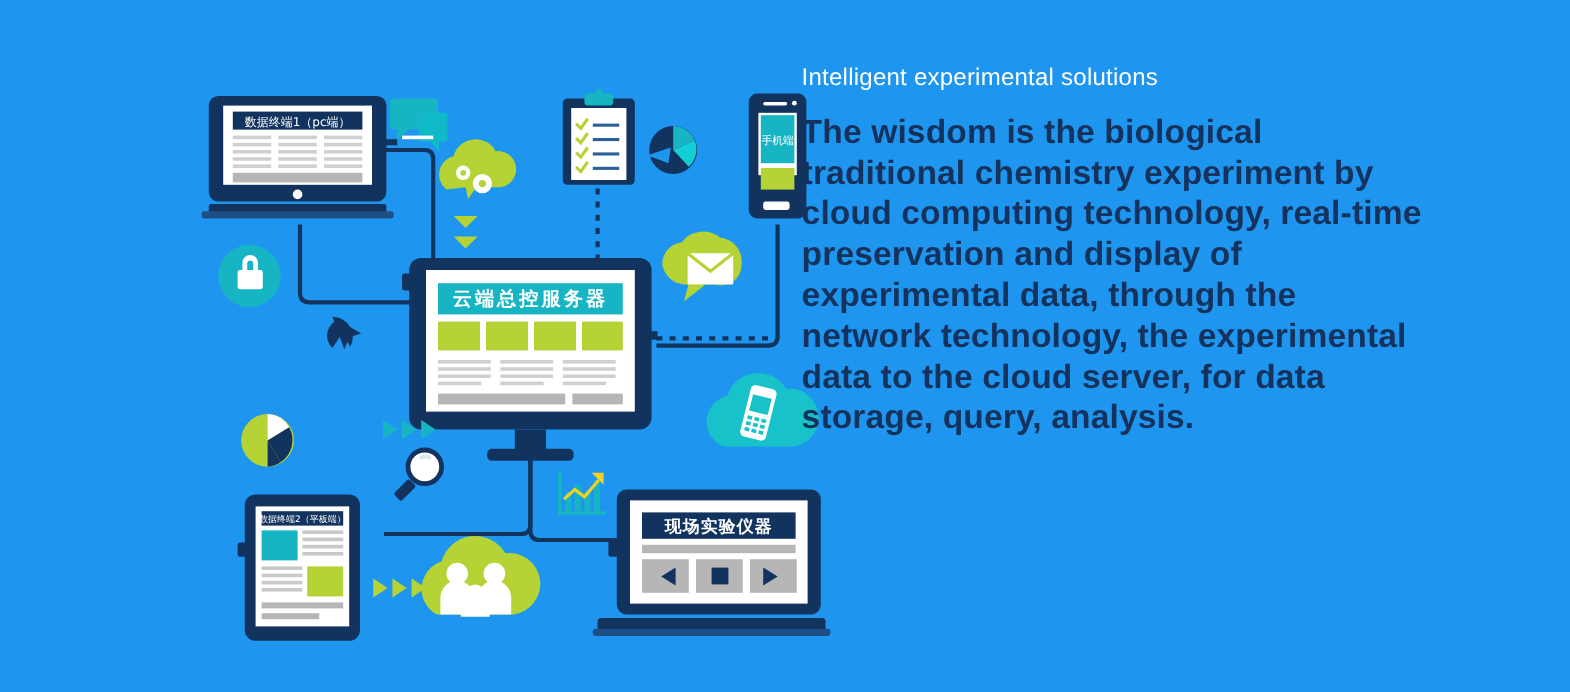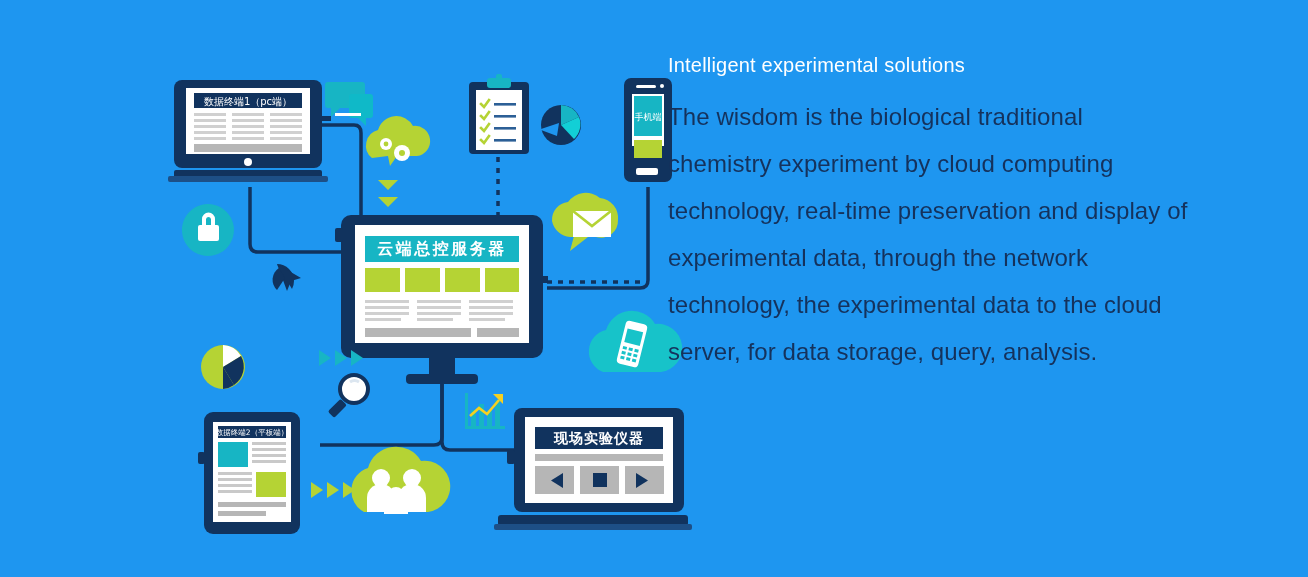--- a/index.html
+++ b/index.html
@@ -19,22 +19,23 @@
   }
   .subtitle{
     text-align:left;color:#ffffff;font-size:20px;font-weight:400;
     margin:0 0 16px 0;letter-spacing:.2px;
   }
   .cn-body{
     color:#ffffff;font-size:20.5px;line-height:38px;margin:0;
     text-indent:2em;letter-spacing:.4px;
   }
   .en-body{
-    color:#15325c;font-size:24px;line-height:47px;margin:10px 0 0 0;
+    color:#15325c;font-size:28px;line-height:34px;margin:10px 0 0 0;
     letter-spacing:.1px;
+    font-weight:bold;
   }
 
   
   .ill{position:absolute;left:0;top:12px;width:668px;height:546px;margin-left:28px;}
   .ill svg{display:block;}
 </style>
 </head>
 <body>
 
 <div id="stage">

